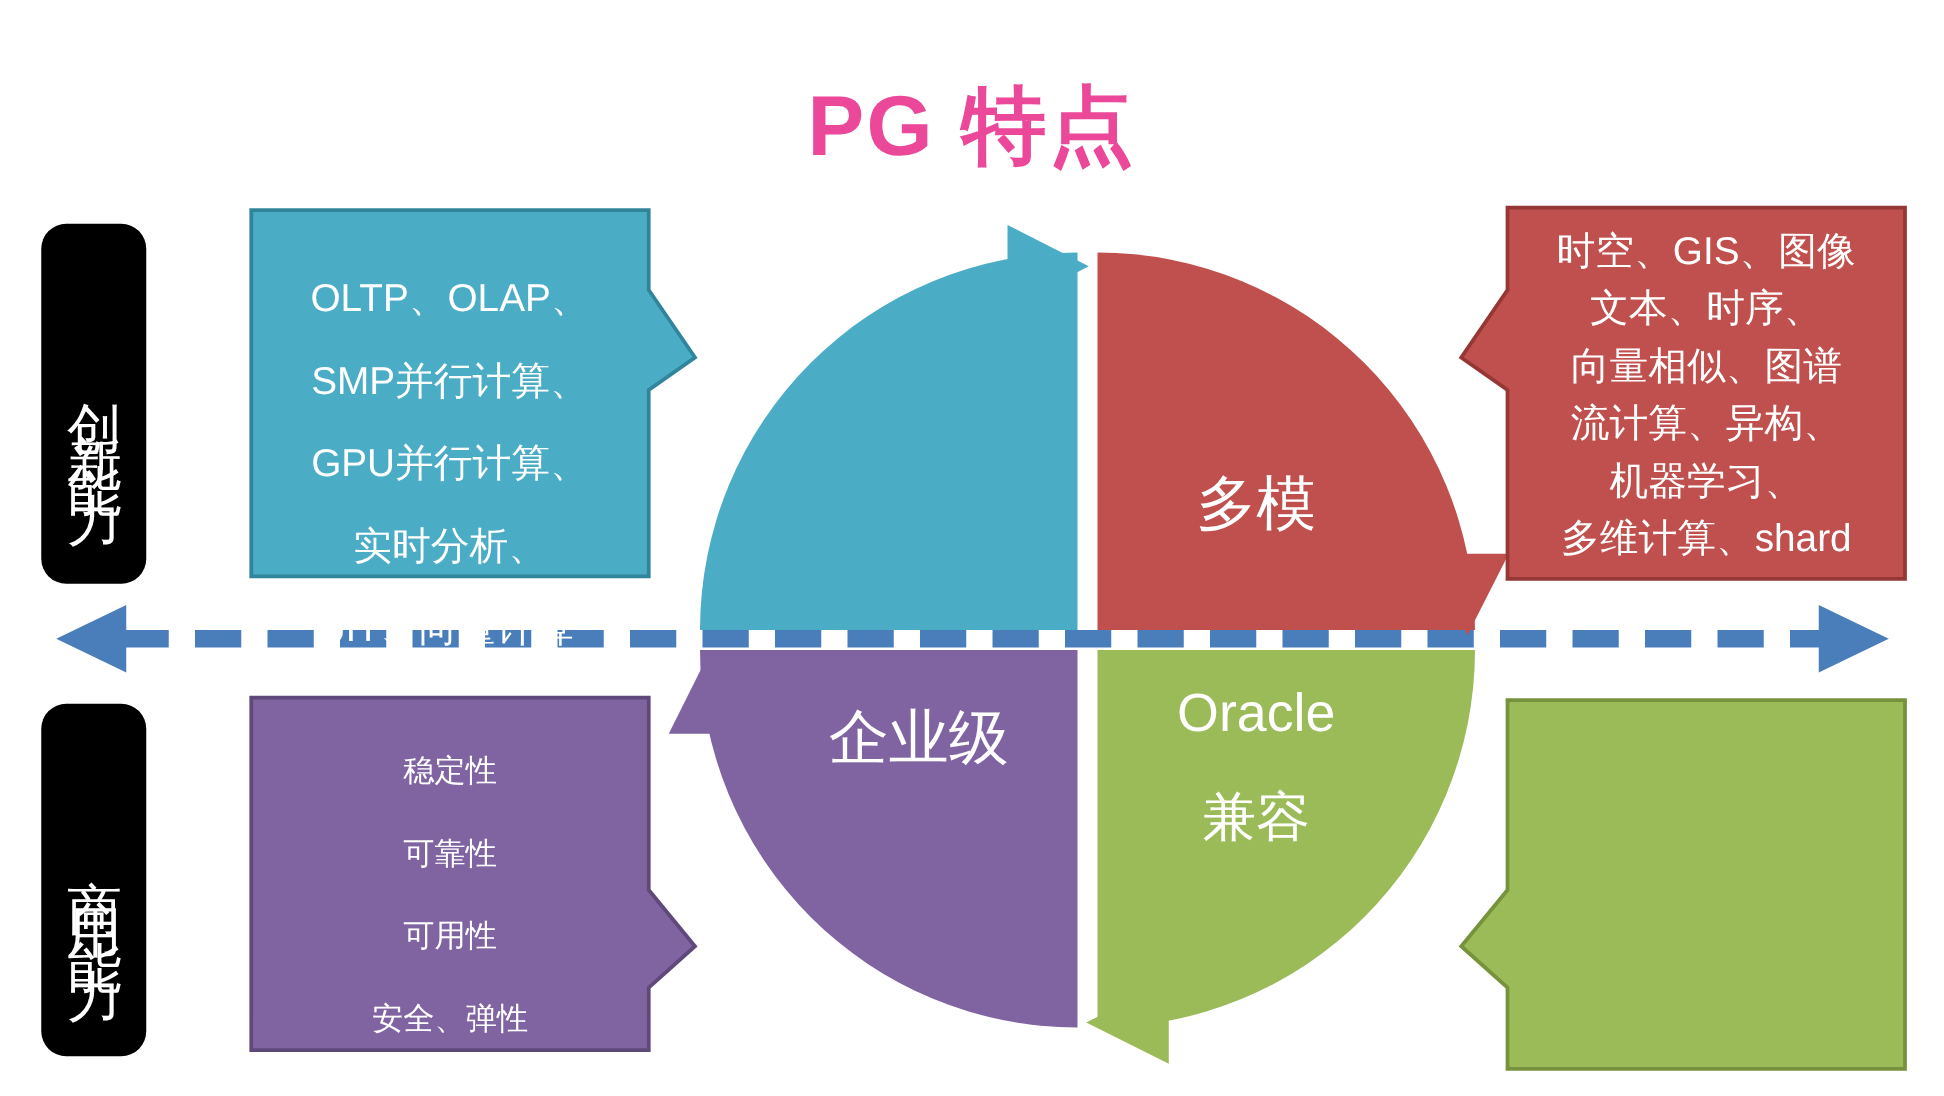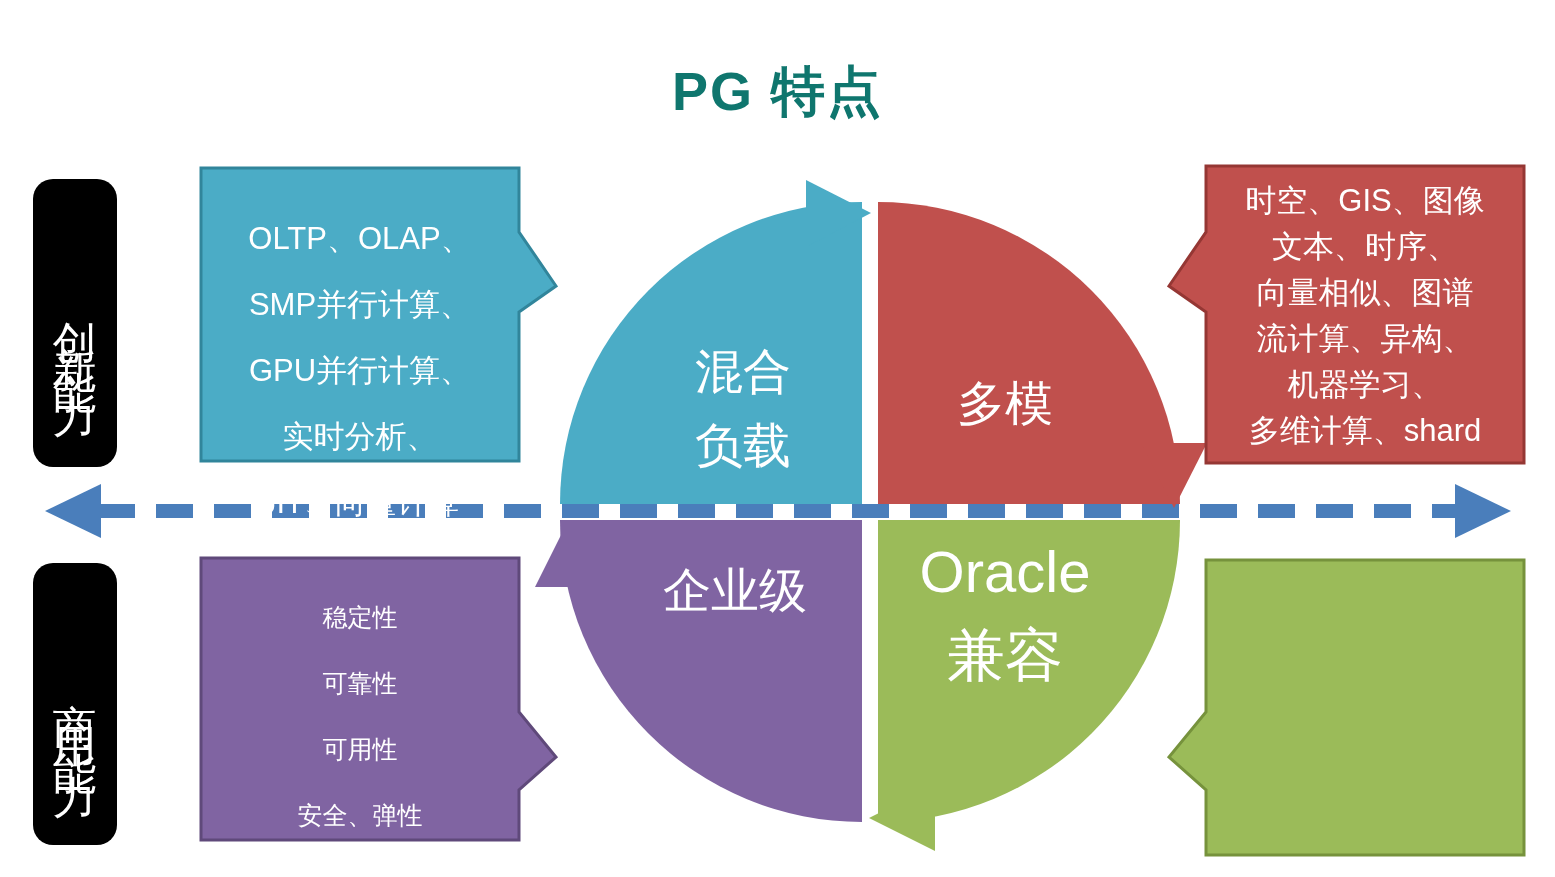--- a/index.html
+++ b/index.html
@@ -3,22 +3,22 @@
 <meta charset="utf-8">
 <style>
   html,body { margin:0; padding:0; background:#ffffff; }
   .stage {
     position:relative; width:1555px; height:877px;
     background:#ffffff; overflow:hidden;
     font-family:"Liberation Sans", sans-serif;
   }
   .title {
     position:absolute; top:56px; left:0; width:100%;
-    text-align:center; font-size:54px; font-weight:600;
-    color:#0f766e; letter-spacing:2px;
+    text-align:center; font-size:68px; font-weight:600;
+    color:#ec4899; letter-spacing:2px;
   }
   svg.diagram { position:absolute; left:0; top:0; }
 
   .axis-label {
     position:absolute; background:#000000; border-radius:20px;
     display:flex; align-items:center; justify-content:center;
   }
   .axis-label span {
     writing-mode:vertical-rl; text-orientation:upright;
     color:#ffffff; font-size:44px; line-height:1;
@@ -27,21 +27,21 @@
   .axis-label.top    { left:33px; top:179px; width:84px; height:288px; }
   .axis-label.bottom { left:33px; top:563px; width:84px; height:282px; }
 
   .quad-label {
     position:absolute; color:#ffffff; text-align:center;
     white-space:pre-line; font-size:48px; line-height:74px;
   }
   .quad-label.tl { left:633px; top:335px; width:220px; }
   .quad-label.tr { left:895px; top:367px; width:220px; }
   .quad-label.bl { left:605px; top:554px; width:260px; }
-  .quad-label.br { left:890px; top:530px; width:230px; font-size:58px; line-height:83px; }
+  .quad-label.br { left:890px; top:530px; width:230px; font-size:43px; line-height:83px; }
 
   .callout-text {
     position:absolute; color:#ffffff; text-align:center;
     white-space:pre-line; font-size:31px; line-height:66px;
   }
   .callout-text.tl { left:206px;  top:206px; width:308px; }
   .callout-text.tr { left:1212px; top:178px; width:306px; line-height:46px; }
   .callout-text.bl { left:206px;  top:584px; width:308px; font-size:25px; }
   .callout-text.br { left:1212px; top:590px; width:306px; line-height:48px; }
 </style>
@@ -76,22 +76,20 @@
     <path d="M 1524 560 L 1206 560 L 1206 712 L 1169 757 L 1206 790 L 1206 855 L 1524 855 Z" stroke-width="3" fill="#9BBB59" stroke="#76923C"></path>
   </svg>
 
   <div class="axis-label top">
     <span>创新能力</span>
   </div>
   <div class="axis-label bottom">
     <span>商用能力</span>
   </div>
 
-  <div class="quad-label tl">混合
-负载</div>
   <div class="quad-label tr">多模</div>
   <div class="quad-label bl">企业级</div>
   <div class="quad-label br">Oracle
 兼容</div>
 
   <div class="callout-text tl">OLTP、OLAP、
 SMP并行计算、
 GPU并行计算、
 实时分析、
 JIT、向量计算</div>

